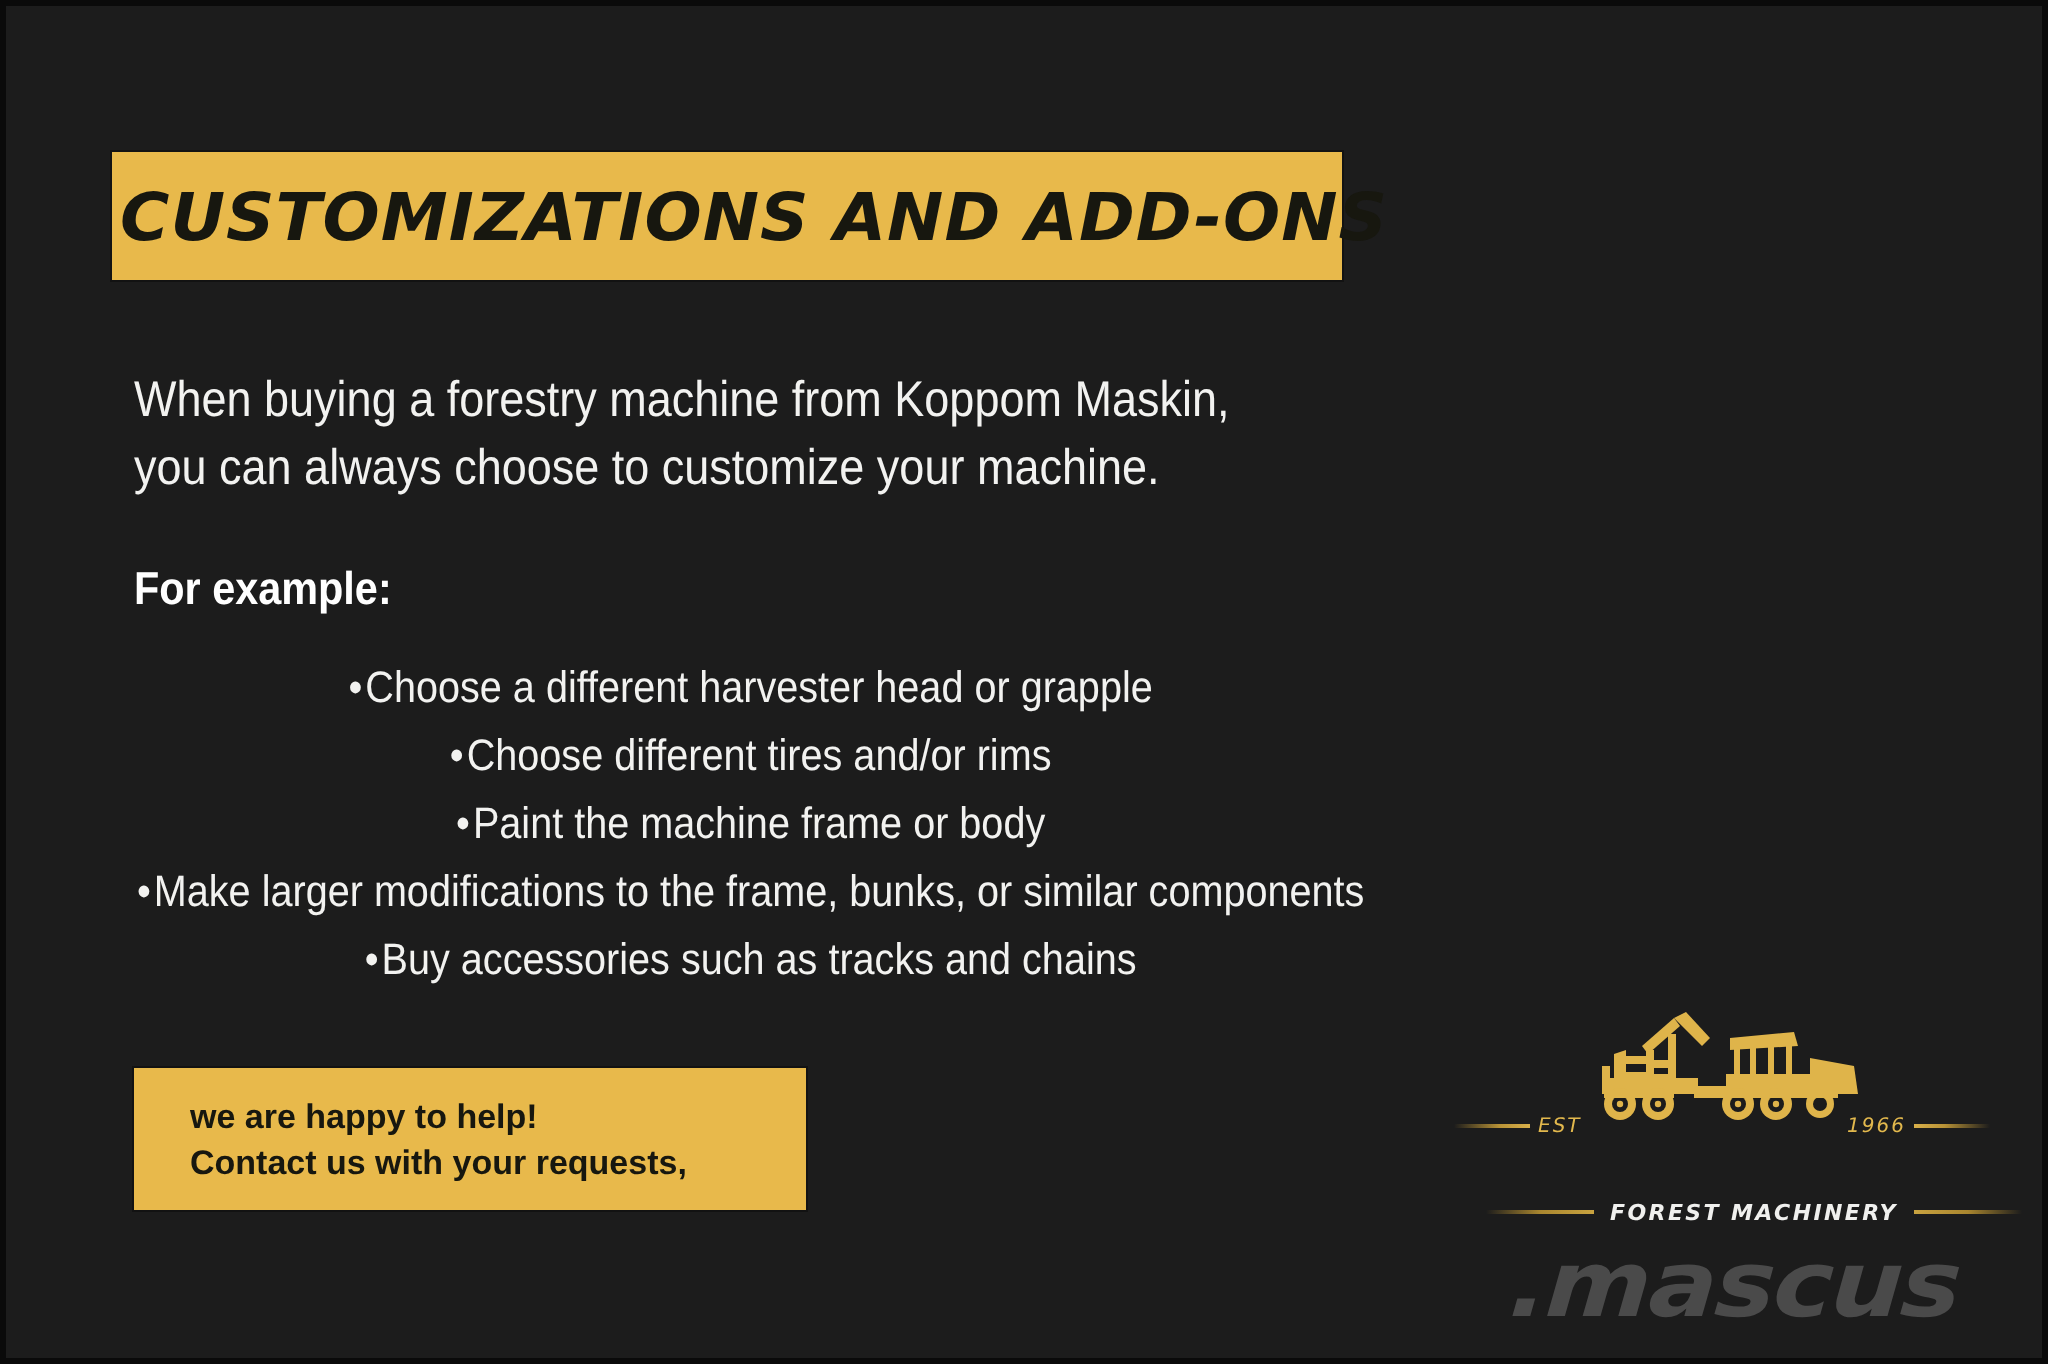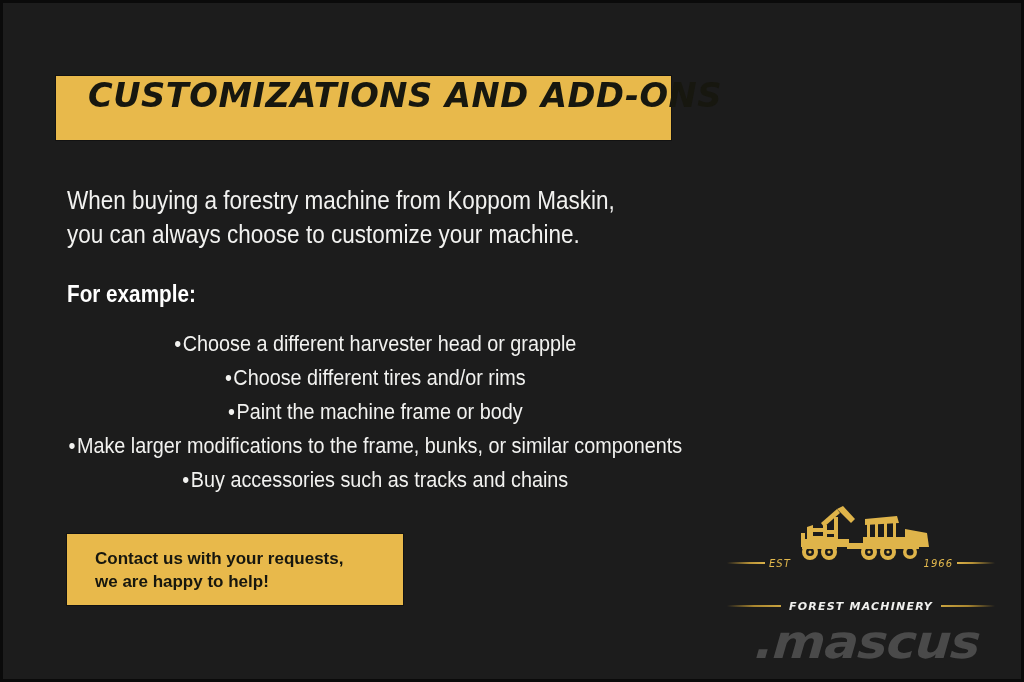--- a/index.html
+++ b/index.html
@@ -18,22 +18,22 @@
     border:3px solid #0a0a0a;
     overflow:hidden;
   }
 
   
   #header-banner {
     position:absolute;
     left:53px; top:73px;
     width:615px; height:64px;
     background:#e8b94b;
-    display:flex; align-items:flex-start;
-    padding-left:32px;
+    display:flex; align-items:center;
+    padding-left:4px;
     box-shadow:0 0 0 1px rgba(0,0,0,.35);
   }
   #header-title {
     font-family:"DejaVu Sans", sans-serif;
     font-size:33px;
     font-weight:700;
     font-style:italic;
     letter-spacing:0.5px;
     color:#17170f;
     white-space:nowrap;
@@ -159,21 +159,21 @@
     font-size:31px;
     font-weight:700;
     font-style:italic;
     color:#ffffff;
     letter-spacing:-0.5px;
     white-space:nowrap;
     text-shadow:0 1px 0 rgba(0,0,0,.8);
   }
   #logo-sub-row {
     position:absolute;
-    left:0; top:96px;
+    left:16px; top:96px;
     width:268px; height:14px;
     display:flex;
     align-items:center;
     gap:8px;
     justify-content:flex-end;
   }
   #logo-sub-row .rule2 {
     height:2px; flex:1 1 auto;
     background:linear-gradient(90deg,rgba(150,115,40,0) 0%, #a9862f 50%, #c9a340 100%);
   }
@@ -233,22 +233,22 @@
     </li>
     <li>
       <span class="bullet">•</span><span>Make larger modifications to the frame, bunks, or similar components</span>
     </li>
     <li>
       <span class="bullet">•</span><span>Buy accessories such as tracks and chains</span>
     </li>
   </ul>
 
   <div id="contact-box">
+    <span class="cl">we are happy to help!</span>
     <span class="cl">Contact us with your requests,</span>
-    <span class="cl">we are happy to help!</span>
   </div>
 
   <div id="logo">
 
     <svg id="logo-machine" viewBox="0 0 170 58">
       <g fill="#dfb44a">
 
         <path d="M60 6 L66 3 L78 16 L74 20 Z"></path>
         <path d="M44 20 L60 6 L63 10 L47 24 Z"></path>
         <path d="M46 22 L50 22 L50 40 L46 40 Z"></path>

